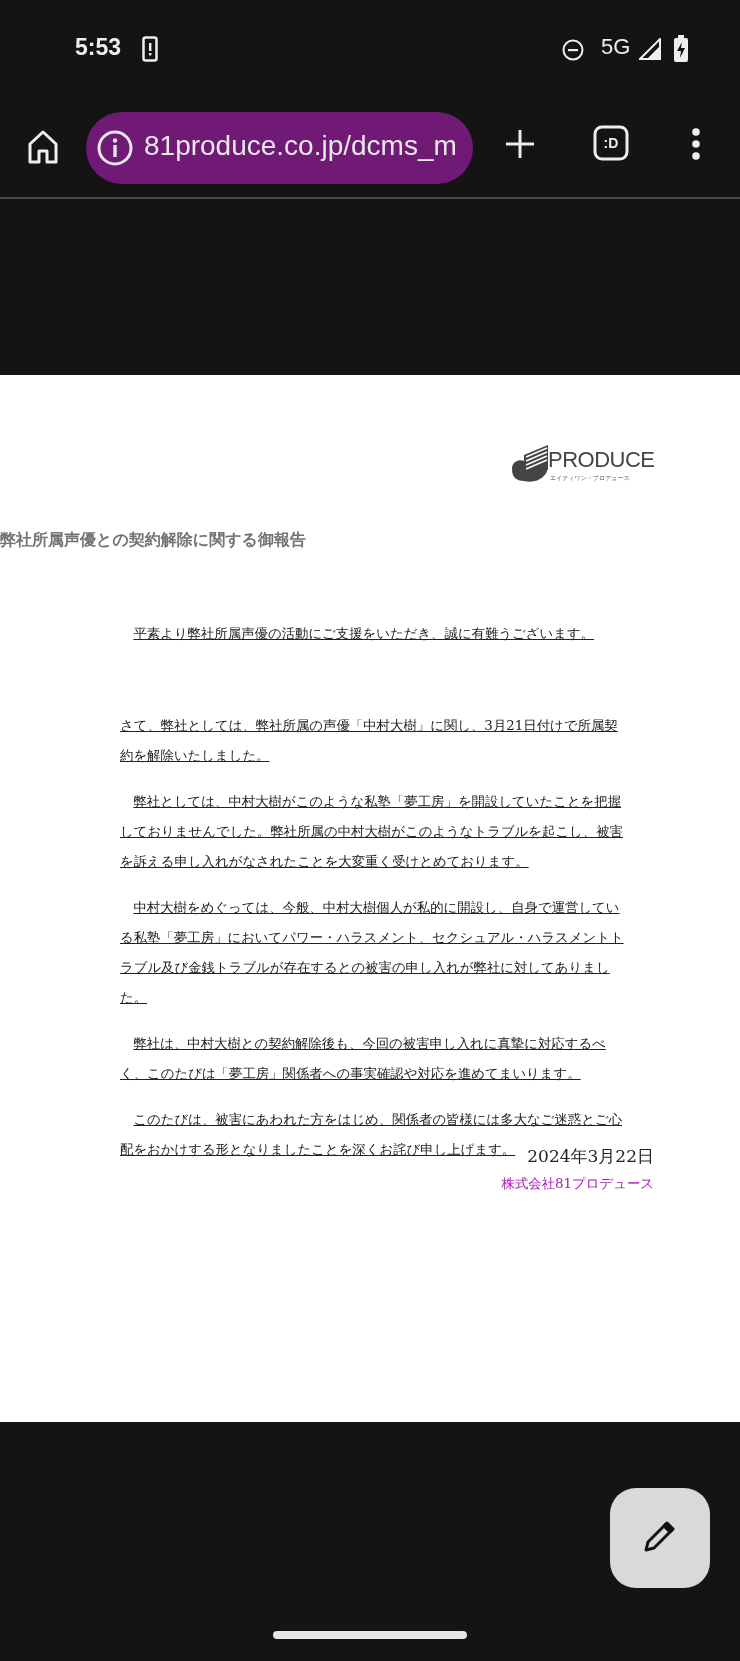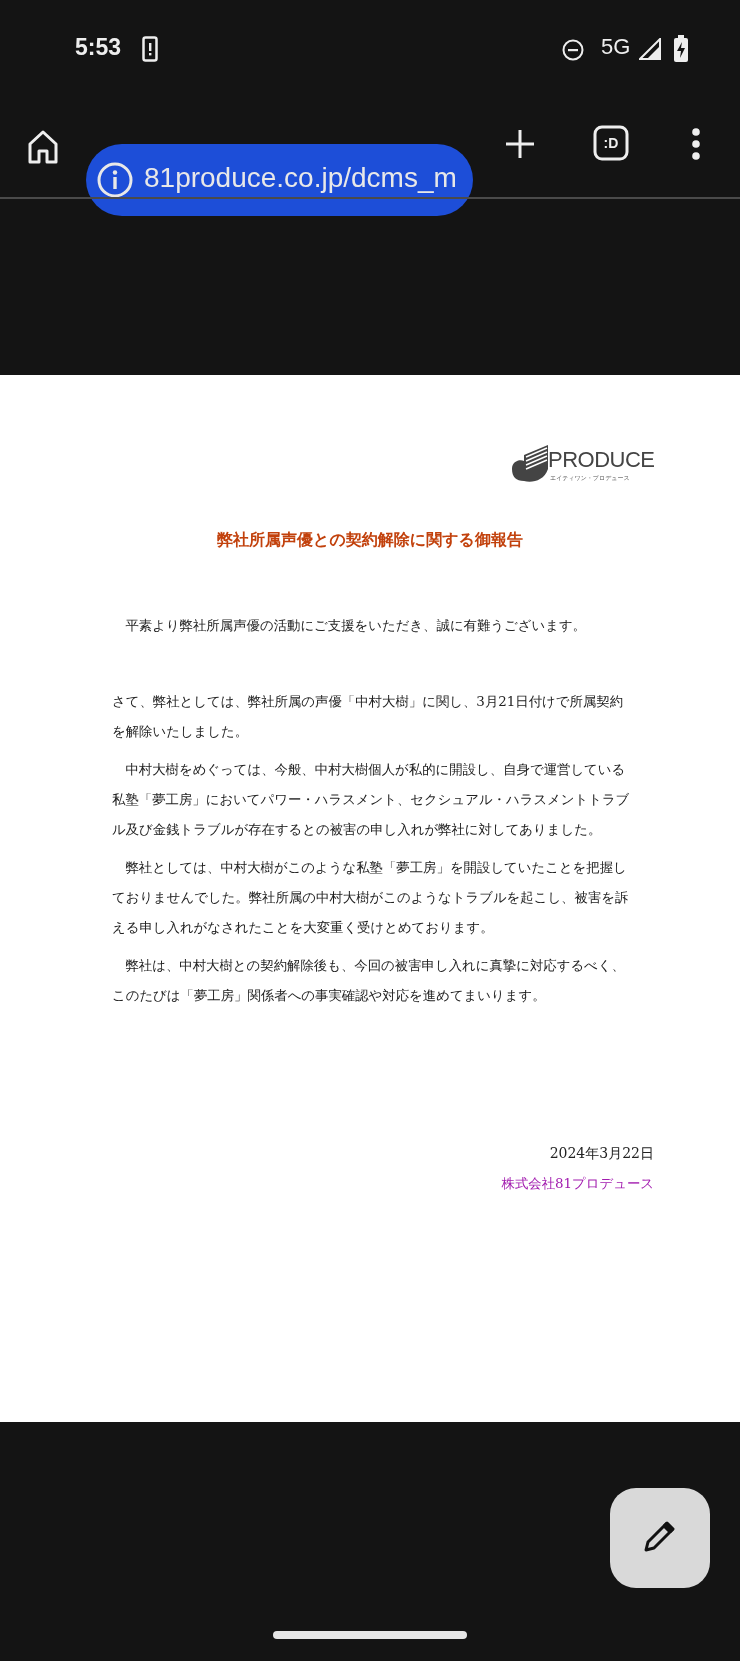--- a/index.html
+++ b/index.html
@@ -3,33 +3,33 @@
 <meta charset="utf-8">
 <style>
   html, body { margin:0; padding:0; }
   body { width:740px; height:1661px; background:#141414; position:relative; overflow:hidden;
          font-family:"DejaVu Sans","Liberation Sans",sans-serif; color:#eee; }
   .status-bar { position:absolute; left:12px; top:0; width:740px; height:100px; }
   .time { position:absolute; left:63px; top:34px; font-size:23px; font-weight:bold; color:#eee; font-family:"Liberation Sans",sans-serif; }
   .sb-icon { position:absolute; }
   .net { position:absolute; left:589px; top:34px; font-size:22px; font-weight:normal; color:#eee; font-family:"Liberation Sans",sans-serif; }
   .toolbar { position:absolute; left:0; top:104px; width:740px; height:90px; }
-  .url-pill { position:absolute; left:86px; top:8px; width:387px; height:72px; border-radius:36px; background:#1d4ed8; overflow:hidden;margin-top:32px; }
+  .url-pill { position:absolute; left:86px; top:8px; width:387px; height:72px; border-radius:36px; background:#701a75; overflow:hidden; }
   .url-text { position:absolute; left:58px; top:18px; font-size:28px; color:#e8e8e8; white-space:nowrap; font-family:"Liberation Sans",sans-serif; }
   .divider { position:absolute; left:0; top:197px; width:740px; height:2px; background:#4a4a4a; }
   .doc { position:absolute; left:0; top:375px; width:740px; height:1047px; background:#fff; color:#1a1a1a;
          font-family:"DejaVu Serif","Liberation Serif",serif;padding-left:27px; }
   .logo { position:absolute; left:510px; top:68px; width:135px; height:44px; }
-  .doc-title { position:absolute; left:0; width:740px; top:155px; text-align:center; font-size:16px; font-weight:bold;
-         font-family:"DejaVu Sans",sans-serif; color:#c2410c; }
+  .doc-title { position:absolute; left:0; width:740px; top:155px; font-size:16px; font-weight:bold;
+         font-family:"DejaVu Sans",sans-serif; color:#737373; }
   .body-text { position:absolute; left:104px; width:536px; top:228px; font-size:13.4px; line-height:30px; color:#222; }
-  .body-text p { margin:8px; }
+  .body-text p { margin:16px;text-decoration:underline; }
   .body-text .gap { height:30px; }
   .indent { text-indent:1em; }
-  .date { position:absolute; right:113px; top:770px; font-size:14px; color:#222; }
+  .date { position:absolute; right:113px; top:770px; font-size:17px; color:#222; }
   .company { position:absolute; right:113px; top:800px; font-size:13.4px; color:#a21caf; }
   .fab { position:absolute; left:610px; top:1488px; width:100px; height:100px; border-radius:26px; background:#d9d9d9;
          display:flex; align-items:center; justify-content:center; }
   .gesture { position:absolute; left:273px; top:1631px; width:194px; height:8px; border-radius:4px; background:#e6e6e6; }
   .tb-btn { position:absolute; display:flex; align-items:center; justify-content:center; }
 </style>
 </head>
 <body>
 
 <div class="status-bar">
@@ -110,23 +110,24 @@
     <span style="position:absolute;left:38px;top:4px;font-size:22px;font-family:'Liberation Sans',sans-serif;color:#444;letter-spacing:-0.5px;">PRODUCE</span>
     <span style="position:absolute;left:40px;top:31px;font-size:6px;color:#555;white-space:nowrap;font-family:'DejaVu Sans',sans-serif;">エイティワン・プロデュース</span>
   </div>
 
   <div class="doc-title">弊社所属声優との契約解除に関する御報告</div>
 
   <div class="body-text">
     <p class="indent">平素より弊社所属声優の活動にご支援をいただき、誠に有難うございます。</p>
     <div class="gap"></div>
     <p>さて、弊社としては、弊社所属の声優「中村大樹」に関し、3月21日付けで所属契約を解除いたしました。</p>
+    <p class="indent">弊社としては、中村大樹がこのような私塾「夢工房」を開設していたことを把握しておりませんでした。弊社所属の中村大樹がこのようなトラブルを起こし、被害を訴える申し入れがなされたことを大変重く受けとめております。</p>
     <p class="indent">中村大樹をめぐっては、今般、中村大樹個人が私的に開設し、自身で運営している私塾「夢工房」においてパワー・ハラスメント、セクシュアル・ハラスメントトラブル及び金銭トラブルが存在するとの被害の申し入れが弊社に対してありました。</p>
-    <p class="indent">弊社としては、中村大樹がこのような私塾「夢工房」を開設していたことを把握しておりませんでした。弊社所属の中村大樹がこのようなトラブルを起こし、被害を訴える申し入れがなされたことを大変重く受けとめております。</p>
     <p class="indent">弊社は、中村大樹との契約解除後も、今回の被害申し入れに真摯に対応するべく、このたびは「夢工房」関係者への事実確認や対応を進めてまいります。</p>
+    <p class="indent">このたびは、被害にあわれた方をはじめ、関係者の皆様には多大なご迷惑とご心配をおかけする形となりましたことを深くお詫び申し上げます。</p>
   </div>
 
   <div class="date">2024年3月22日</div>
   <div class="company">株式会社81プロデュース</div>
 </div>
 
 <div class="fab">
   <span>
     <svg width="36" height="36" viewBox="0 0 36 36">
         <path d="M4 32 L6 24 L25 5 L31 11 L12 30 Z" fill="none" stroke="#111" stroke-width="3" stroke-linejoin="round"></path>

